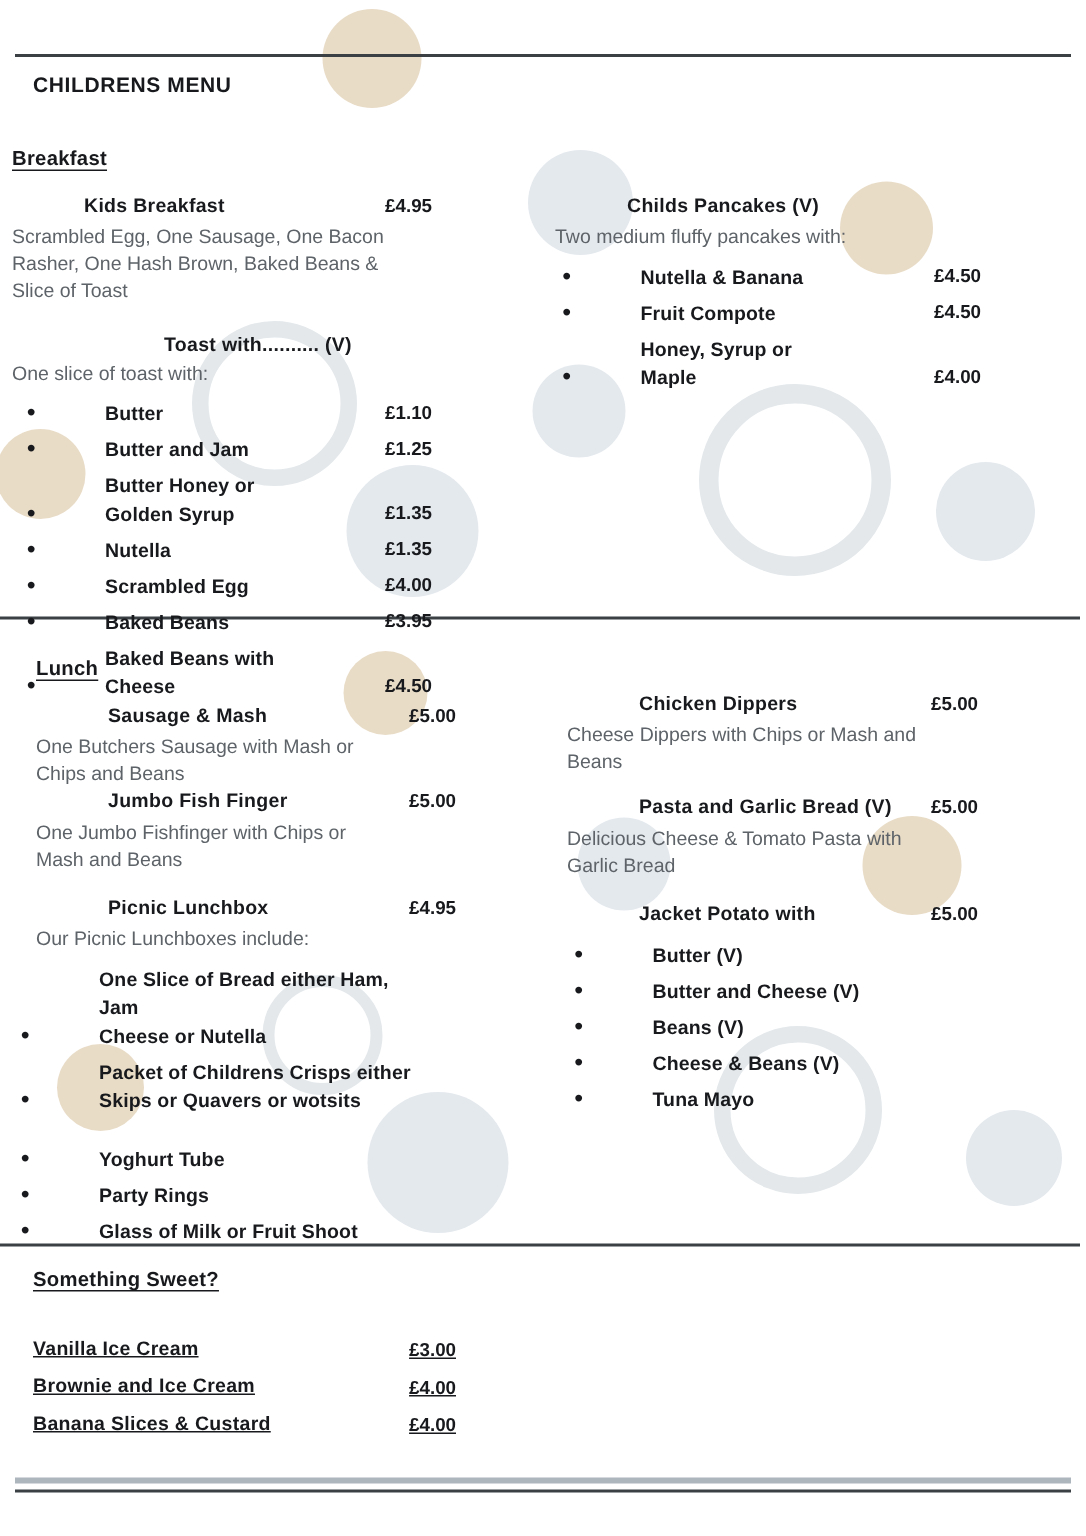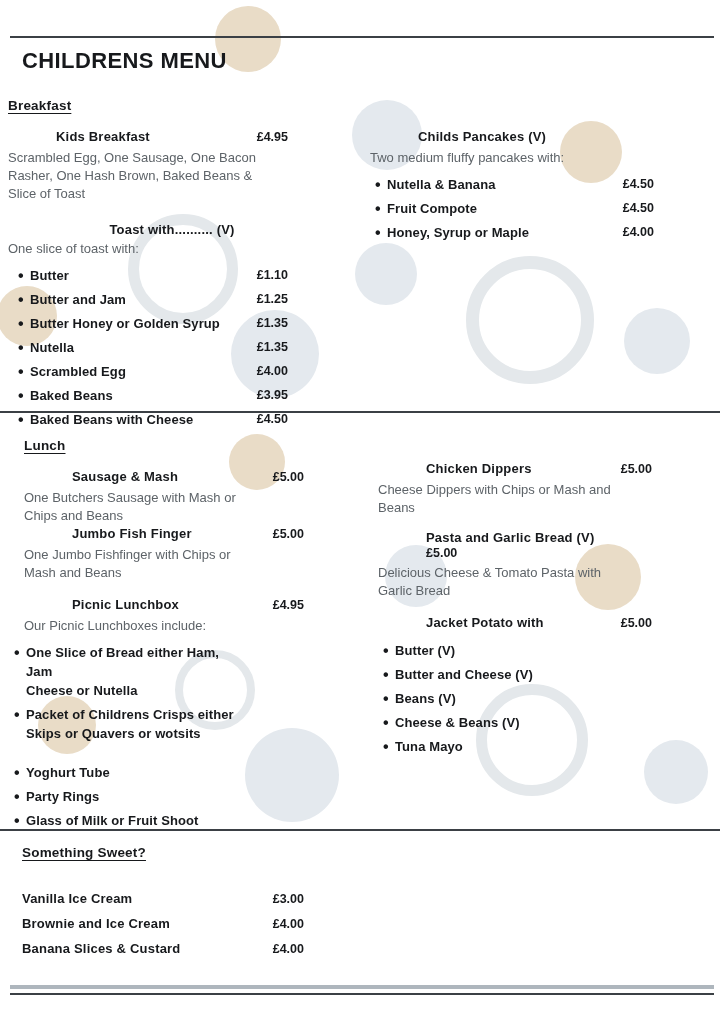--- a/index.html
+++ b/index.html
@@ -14,38 +14,38 @@
   .c-ring{background:transparent;border:11px solid #e4e8eb;}
   
   .rule{position:absolute;z-index:1;background:#3b4045;}
   .rule-top{top:36px;left:10px;right:10px;height:2px;}
   .rule-mid1{top:411px;left:0;right:4px;height:2px;}
   .rule-mid2{top:829px;left:0;right:4px;height:2px;}
   .rule-bot-gray{top:985px;left:10px;right:10px;height:4px;background:#aeb6bd;}
   .rule-bot-dark{top:993px;left:10px;right:10px;height:2px;}
   
   .sec{position:absolute;z-index:2;}
-  .title{position:absolute;z-index:2;top:48px;left:22px;font-size:22px;font-weight:700;letter-spacing:.4px;margin:0;}
+  .title{position:absolute;z-index:2;top:48px;left:22px;font-size:14px;font-weight:700;letter-spacing:.4px;margin:0;}
   .h2{font-size:13.5px;font-weight:700;margin:0 0 15px 0;text-decoration:underline;text-underline-offset:3px;letter-spacing:.2px;}
   .row{display:flex;justify-content:space-between;align-items:baseline;padding-left:48px;}
   .name{font-weight:700;font-size:13px;letter-spacing:.2px;line-height:17px;}
   .price{font-weight:700;font-size:12.5px;white-space:nowrap;}
   .desc{font-size:13px;line-height:18px;color:#5d6368;margin:4px 0 0 0;}
   .gap8{margin-top:8px;} .gap14{margin-top:14px;} .gap18{margin-top:18px;justify-content:center;}
   .blist{margin-top:8px;}
-  .brow{display:flex;align-items:flex-start;margin-bottom:5px;}
+  .brow{display:flex;align-items:flex-end;margin-bottom:5px;gap:40px;}
   .dot{width:12px;flex:0 0 12px;font-weight:700;line-height:19px;}
   .dot::before{content:"\2022";}
   .blabel{flex:1;font-weight:700;font-size:13px;line-height:19px;letter-spacing:.1px;}
   .bprice{width:46px;text-align:right;font-weight:700;font-size:12.5px;line-height:19px;}
   .prewrap{white-space:pre-line;}
   .outdent{margin-left:-10px;}
   .indent5{padding-left:5px;}
   .indent10{padding-left:10px;}
-  .sweet-row{display:flex;justify-content:space-between;align-items:center;margin-bottom:8px;}
+  .sweet-row{display:flex;justify-content:space-between;align-items:flex-end;margin-bottom:8px;text-decoration:underline;}
 </style>
 </head>
 <body>
 
 <div class="page">
 
   <div class="decor c-tan" style="left:215px;top:6px;width:66px;height:66px;"></div>
   <div class="decor c-gray" style="left:352px;top:100px;width:70px;height:70px;"></div>
   <div class="decor c-tan" style="left:560px;top:121px;width:62px;height:62px;"></div>
   <div class="decor c-ring" style="left:128px;top:214px;width:88px;height:88px;"></div>
@@ -197,21 +197,21 @@
     </div>
   </section>
 
   <section class="sec" style="left:378px;top:460px;width:274px;">
     <div class="row">
       <span class="name">Chicken Dippers</span>
       <span class="price">£5.00</span>
     </div>
     <p class="desc" style="width:240px;">Cheese Dippers with Chips or Mash and Beans</p>
 
-    <div class="row" style="margin-top:12px;flex-direction:column;">
+    <div class="row" style="margin-top:12px;">
       <span class="name">Pasta and Garlic Bread (V)</span>
       <span class="price">£5.00</span>
     </div>
     <p class="desc" style="width:240px;">Delicious Cheese &amp; Tomato Pasta with Garlic Bread</p>
 
     <div class="row gap14">
       <span class="name">Jacket Potato with</span>
       <span class="price">£5.00</span>
     </div>
 

